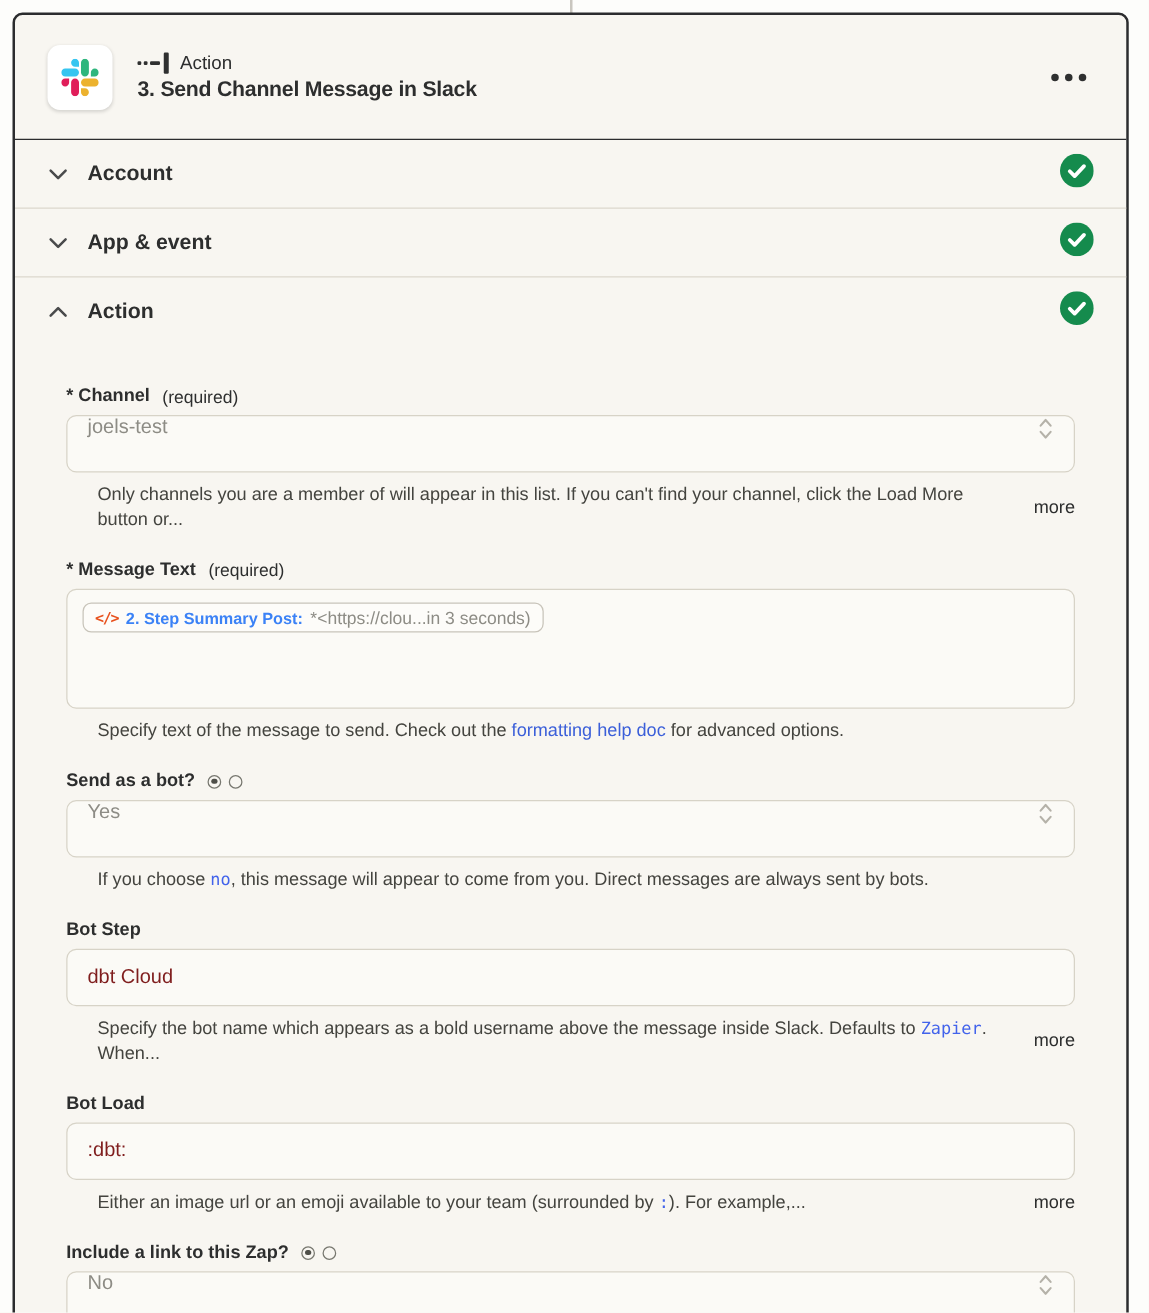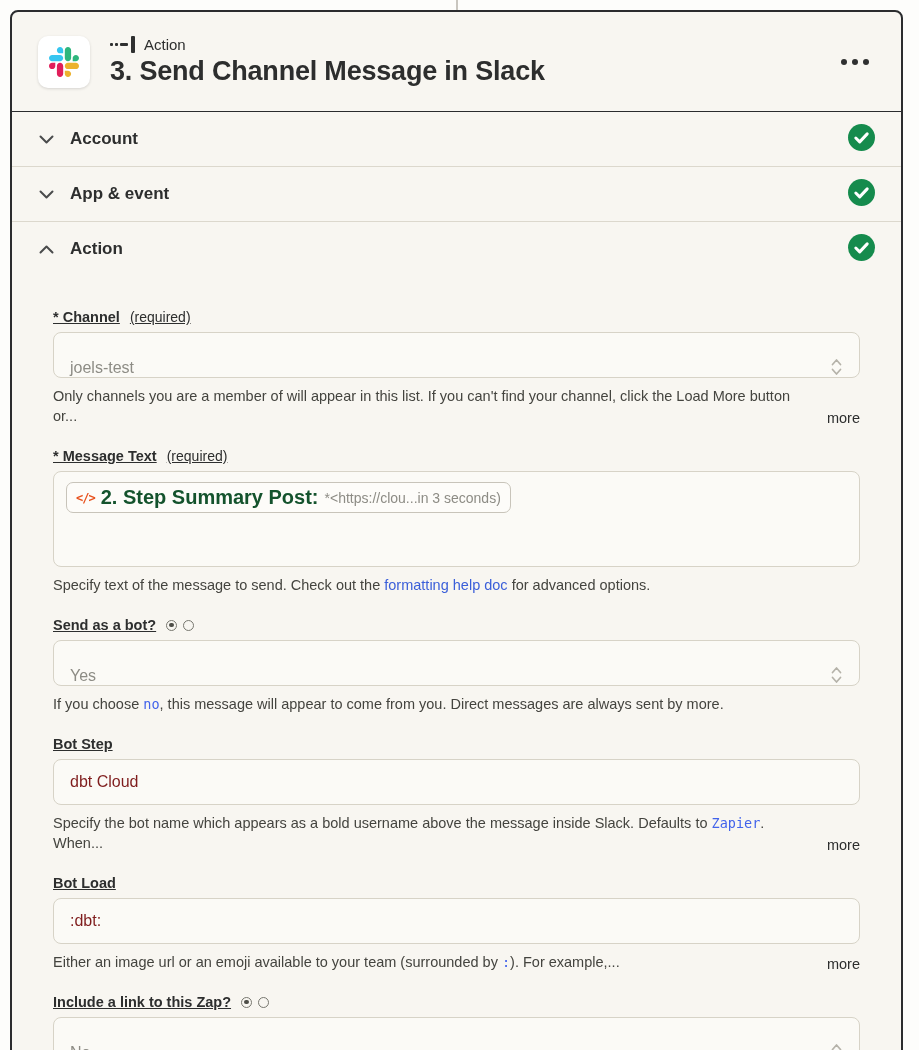--- a/index.html
+++ b/index.html
@@ -27,60 +27,60 @@
     box-shadow:0 1px 3px rgba(0,0,0,.14);
   }
   .hdr-text{flex:1 1 auto;min-width:0;}
   .step-type{display:flex;align-items:center;gap:9px;margin-bottom:3px;}
   .step-type-label{font-size:15px;color:#2d2e2e;}
   .action-ico{display:inline-flex;align-items:center;gap:2px;}
   .action-ico i{display:block;background:#2f3030;border-radius:1px;}
   .action-ico .d{width:3px;height:3px;}
   .action-ico .dash{width:8px;height:3px;}
   .action-ico .bar{width:4px;height:17px;margin-left:1px;}
-  .step-title{margin:0;font-size:27px;font-weight:700;letter-spacing:-.2px;color:#2d2e2e;white-space:nowrap;}
+  .step-title{margin:0;font-size:17px;font-weight:700;letter-spacing:-.2px;color:#2d2e2e;white-space:nowrap;}
   .kebab{border:0;background:transparent;display:flex;gap:5px;padding:8px 6px;cursor:pointer;}
   .kebab i{width:6px;height:6px;border-radius:50%;background:#2f3030;display:block;}
   
   .sec{
     display:flex;align-items:center;gap:16px;height:54px;
     padding:0 26px;border-bottom:1px solid #dcd8cd;cursor:pointer;
   }
   .sec.last{border-bottom:0;}
   .sec-label{font-size:17px;font-weight:700;flex:1 1 auto;}
   .chev{display:flex;width:16px;justify-content:center;}
   
   .form{padding:33px 41px 30px 41px;}
   .field{margin-bottom:22px;}
-  .lblrow{display:flex;align-items:center;margin-bottom:7px;text-decoration:underline;}
+  .lblrow{display:flex;align-items:center;margin-bottom:7px;}
   .lbl{font-size:14.5px;font-weight:700;}
   .req{font-size:14px;margin-left:10px;}
   .radios{display:inline-flex;align-items:center;gap:6px;margin-left:10px;}
   .radio{width:11px;height:11px;border:1.4px solid #77776f;border-radius:50%;box-sizing:border-box;display:inline-block;position:relative;}
   .radio.on::after{content:"";position:absolute;left:2px;top:2px;width:4.5px;height:4.5px;border-radius:50%;background:#4e4e48;}
   .box{
     height:46px;border:1px solid #d7d3c7;border-radius:8px;background:#fbfaf6;
-    box-sizing:border-box;display:flex;align-items:flex-end;padding:0 16px;
+    box-sizing:border-box;display:flex;align-items:flex-start;padding:0 16px;
   }
   .sel-text{font-size:16px;color:#8d8c85;flex:1 1 auto;}
   .stepper{flex:0 0 auto;display:flex;}
   input.box{width:100%;font-size:16px;color:#7f1d1d;outline:none;font-family:"Liberation Sans","DejaVu Sans",sans-serif;}
   .textarea{
     height:96px;border:1px solid #d7d3c7;border-radius:8px;background:#fbfaf6;
     box-sizing:border-box;padding:10px 12px;display:flex;align-items:flex-start;
   }
   .chip{
     display:inline-flex;align-items:center;gap:6px;max-width:100%;
     border:1px solid #c8c4ba;border-radius:7px;background:#fdfcf9;
     padding:3px 9px;white-space:nowrap;
   }
   .chip .code-glyph{color:#e8511d;font-weight:700;font-size:12px;font-family:"DejaVu Sans Mono",monospace;letter-spacing:-1px;}
-  .chip-label{font-size:20px;font-weight:700;color:#14532d;text-align:center;}
+  .chip-label{font-size:13px;font-weight:700;color:#3b82f6;text-align:center;}
   .chip-value{font-size:14px;color:#8d8c85;}
-  .help{display:flex;align-items:flex-end;margin-top:8px;gap:14px;}
+  .help{display:flex;align-items:center;margin-top:8px;gap:14px;margin-left:25px;}
   .help-text{font-size:14.5px;line-height:20px;color:#44443f;flex:1 1 auto;}
   .code{font-family:"DejaVu Sans Mono",monospace;font-size:13.5px;color:#4263eb;}
   a.doc-link{color:#3b5fd9;cursor:pointer;}
   a.more{font-size:14.5px;color:#2d2e2e;cursor:pointer;white-space:nowrap;flex:0 0 auto;}
 </style>
 </head>
 <body>
 
 <div class="connector"></div>
 
@@ -209,21 +209,21 @@
       <div class="box">
         <span class="sel-text">Yes</span>
         <span class="stepper">
           <svg width="13" height="20" viewBox="0 0 13 20">
               <path d="M2.5 7.5L6.5 3l4 4.5" stroke="#b5b2a9" stroke-width="1.7" fill="none" stroke-linecap="round" stroke-linejoin="round"></path>
               <path d="M2.5 12.5l4 4.5 4-4.5" stroke="#b5b2a9" stroke-width="1.7" fill="none" stroke-linecap="round" stroke-linejoin="round"></path>
             </svg>
         </span>
       </div>
       <div class="help">
-        <span class="help-text"><span>If you choose </span><span class="code">no</span><span>, this message will appear to come from you. Direct messages are always sent by more.</span></span>
+        <span class="help-text"><span>If you choose </span><span class="code">no</span><span>, this message will appear to come from you. Direct messages are always sent by bots.</span></span>
       </div>
     </div>
 
     <div class="field">
       <div class="lblrow">
         <span class="lbl">Bot Step</span>
       </div>
       <input class="box" value="dbt Cloud" style="">
       <div class="help">
         <span class="help-text"><span>Specify the bot name which appears as a bold username above the message inside Slack. Defaults to </span><span class="code">Zapier</span><span>. When...</span></span>

